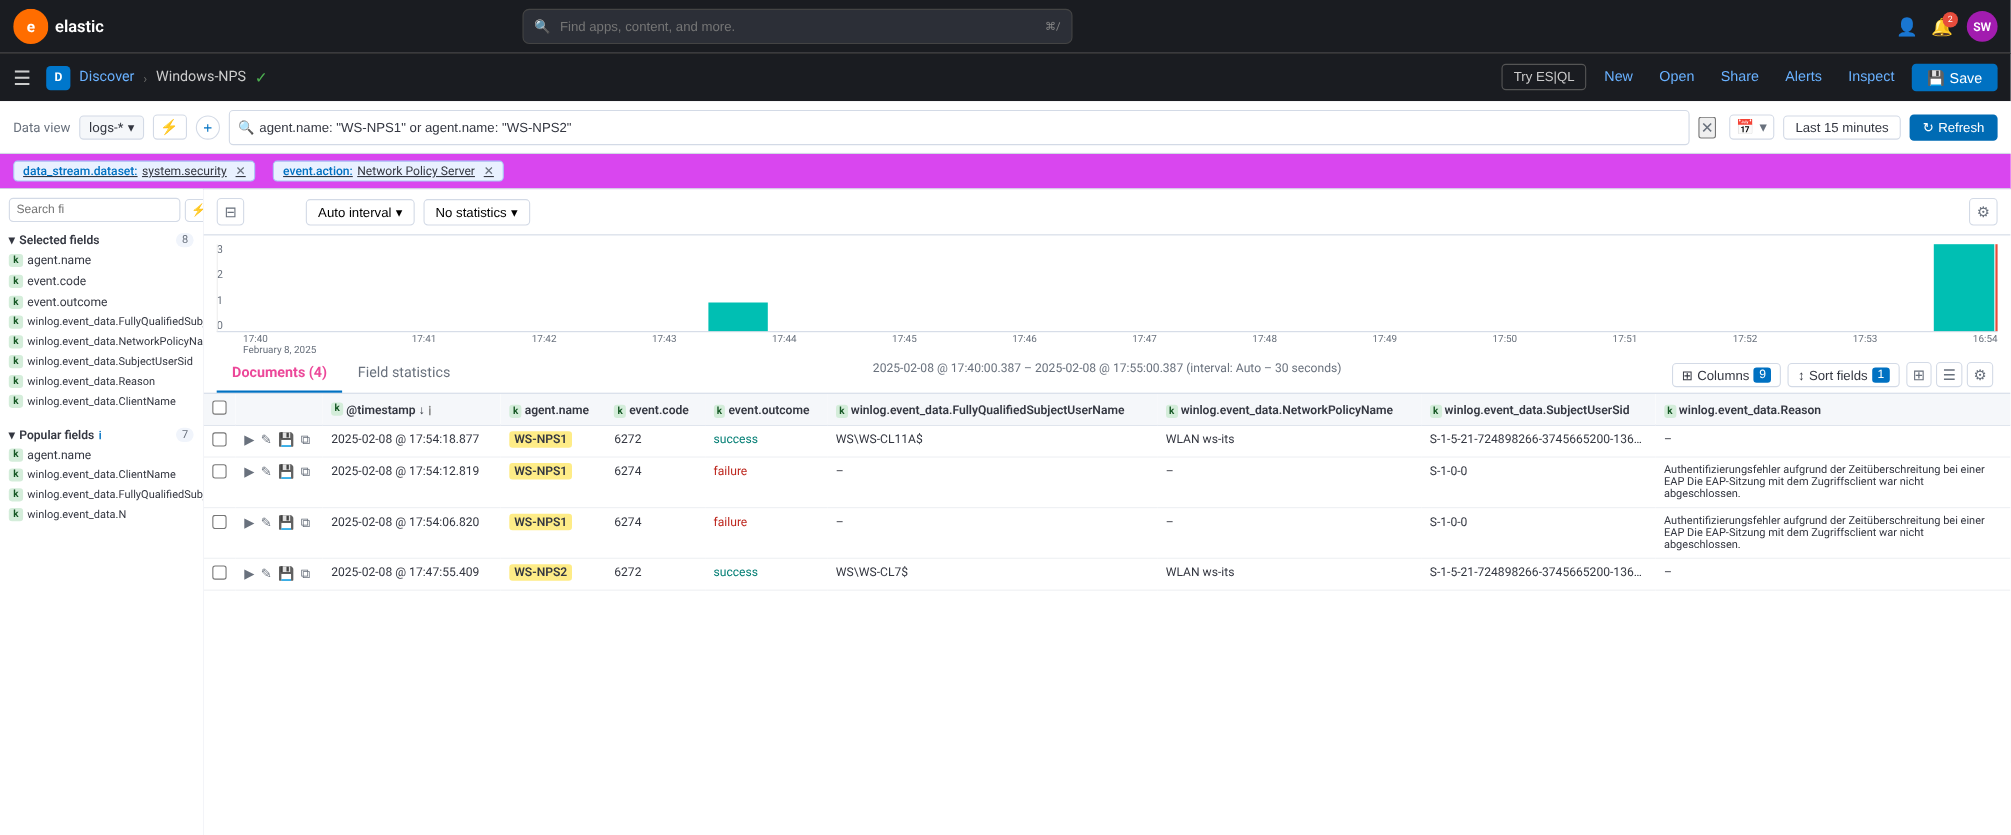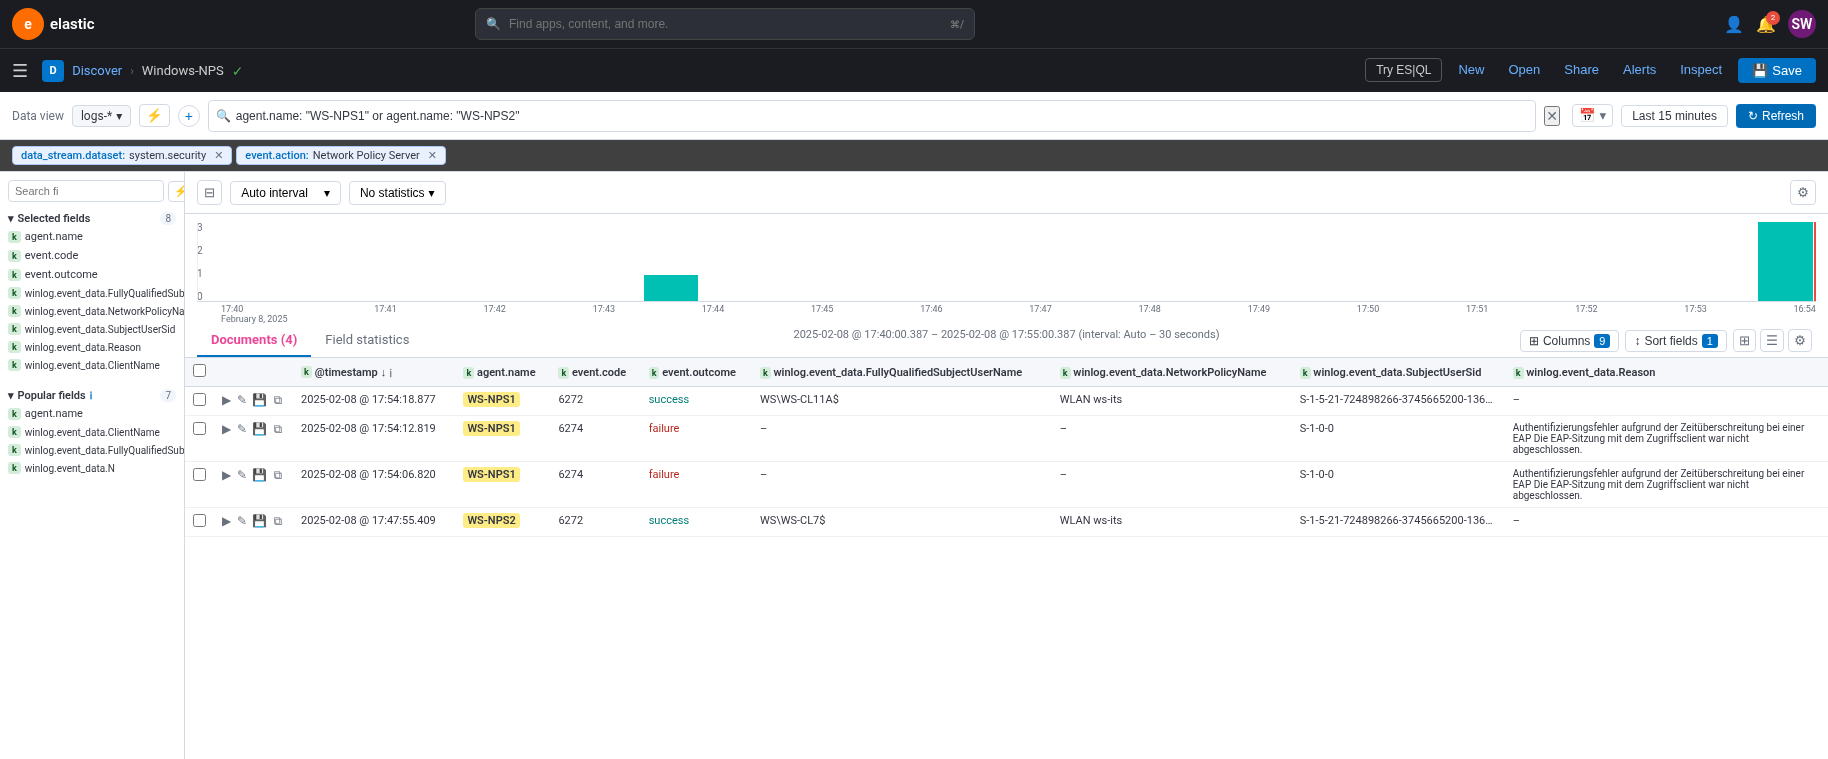--- a/index.html
+++ b/index.html
@@ -19,21 +19,21 @@
     }
     .search-bar {
       flex: 1; max-width: 500px; margin: 0 auto;
       background: #2c2f37; border-radius: 6px; border: 1px solid #444;
       display: flex; align-items: center; padding: 0 10px; gap: 8px; height: 32px;
     }
     .search-bar input { background: none; border: none; outline: none; color: #ccc; font-size: 12px; flex: 1; }
     .search-bar .shortcut { color: #888; font-size: 10px; }
     .top-nav-right { margin-left: auto; display: flex; align-items: center; gap: 12px; }
     .top-icon { color: #ccc; font-size: 16px; cursor: pointer; }
-    .avatar { width: 28px; height: 28px; border-radius: 50%; background: #701a75; color: #fff; display: flex; align-items: center; justify-content: center; font-size: 14px; font-weight: 600; }
+    .avatar { width: 28px; height: 28px; border-radius: 50%; background: #a21caf; color: #fff; display: flex; align-items: center; justify-content: center; font-size: 11px; font-weight: 600; }
 
     
     .breadcrumb-bar {
       background: #1a1c21; border-top: 1px solid #333;
       height: 44px; display: flex; align-items: center; padding: 0 12px; gap: 8px;
     }
     .hamburger { color: #ccc; font-size: 18px; cursor: pointer; margin-right: 6px; }
     .breadcrumb-d { width: 22px; height: 22px; background: #0077cc; border-radius: 4px; display: flex; align-items: center; justify-content: center; color: #fff; font-size: 11px; font-weight: 700; }
     .breadcrumb-link { color: #69b1ff; font-size: 13px; cursor: pointer; }
     .breadcrumb-sep { color: #666; }
@@ -58,21 +58,21 @@
       display: flex; align-items: center; padding: 0 8px; height: 32px;
     }
     .query-bar input { border: none; outline: none; font-size: 12px; flex: 1; color: #343741; }
     .clear-btn { color: #69717d; cursor: pointer; font-size: 14px; }
     .calendar-btn { background: none; border: 1px solid #d3dae6; border-radius: 4px; padding: 3px 6px; cursor: pointer; color: #69717d; margin-left: 4px; display: flex; align-items: center; gap: 4px; }
     .time-btn { background: none; border: 1px solid #d3dae6; border-radius: 4px; padding: 3px 10px; font-size: 12px; cursor: pointer; color: #343741; }
     .refresh-btn { background: #006BB4; border: none; color: #fff; border-radius: 4px; padding: 5px 12px; font-size: 12px; cursor: pointer; display: flex; align-items: center; gap: 4px; }
 
     
     .filter-tags {
-      background: #404040; padding: 6px 12px; display: flex; gap: 4px; border-bottom: 1px solid #d3dae6;
+      background: #d946ef; padding: 6px 12px; display: flex; gap: 16px; border-bottom: 1px solid #d3dae6; text-decoration: underline;
     }
     .filter-tag {
       display: flex; align-items: center; gap: 4px;
       background: #e9f1ff; border: 1px solid #aac8f5; border-radius: 4px;
       padding: 2px 8px; font-size: 11px; color: #343741; cursor: pointer;
     }
     .filter-tag .tag-key { color: #0071c2; font-weight: 500; }
     .filter-tag .tag-val { color: #343741; }
     .filter-tag .remove { color: #69717d; cursor: pointer; margin-left: 4px; }
 
@@ -105,21 +105,21 @@
     .field-name { font-size: 11px; color: #343741; }
 
     
     .chart-area {
       flex: 1; background: #fff; display: flex; flex-direction: column; overflow: hidden;
     }
     .chart-toolbar {
       display: flex; align-items: center; gap: 8px; padding: 8px 12px; border-bottom: 1px solid #d3dae6;
     }
     .toggle-btn { background: none; border: 1px solid #d3dae6; border-radius: 4px; padding: 4px 6px; cursor: pointer; color: #69717d; }
-    .interval-btn { background: #fff; border: 1px solid #d3dae6; border-radius: 4px; padding: 4px 10px; font-size: 12px; cursor: pointer; display: flex; align-items: center; gap: 16px; }
+    .interval-btn { background: #fff; border: 1px solid #d3dae6; border-radius: 4px; padding: 4px 10px; font-size: 12px; cursor: pointer; display: flex; align-items: center; gap: 4px; margin-left: 48px; }
     .breakdown-btn { background: #fff; border: 1px solid #d3dae6; border-radius: 4px; padding: 4px 10px; font-size: 12px; cursor: pointer; display: flex; align-items: center; gap: 4px; }
     .settings-icon-btn { margin-left: auto; background: none; border: 1px solid #d3dae6; border-radius: 4px; padding: 4px 6px; cursor: pointer; color: #69717d; }
 
     
     .chart-container {
       padding: 8px 12px 0; position: relative; height: 110px; flex-shrink: 0;
     }
     .y-axis { position: absolute; left: 0; top: 0; height: 80px; display: flex; flex-direction: column; justify-content: space-between; font-size: 10px; color: #69717d; width: 20px; }
     .chart-time-labels { margin-left: 24px; display: flex; justify-content: space-between; font-size: 9px; color: #69717d; padding-top: 2px; }
     .chart-subtitle { text-align: center; font-size: 11px; color: #69717d; padding: 4px 0 6px; }

